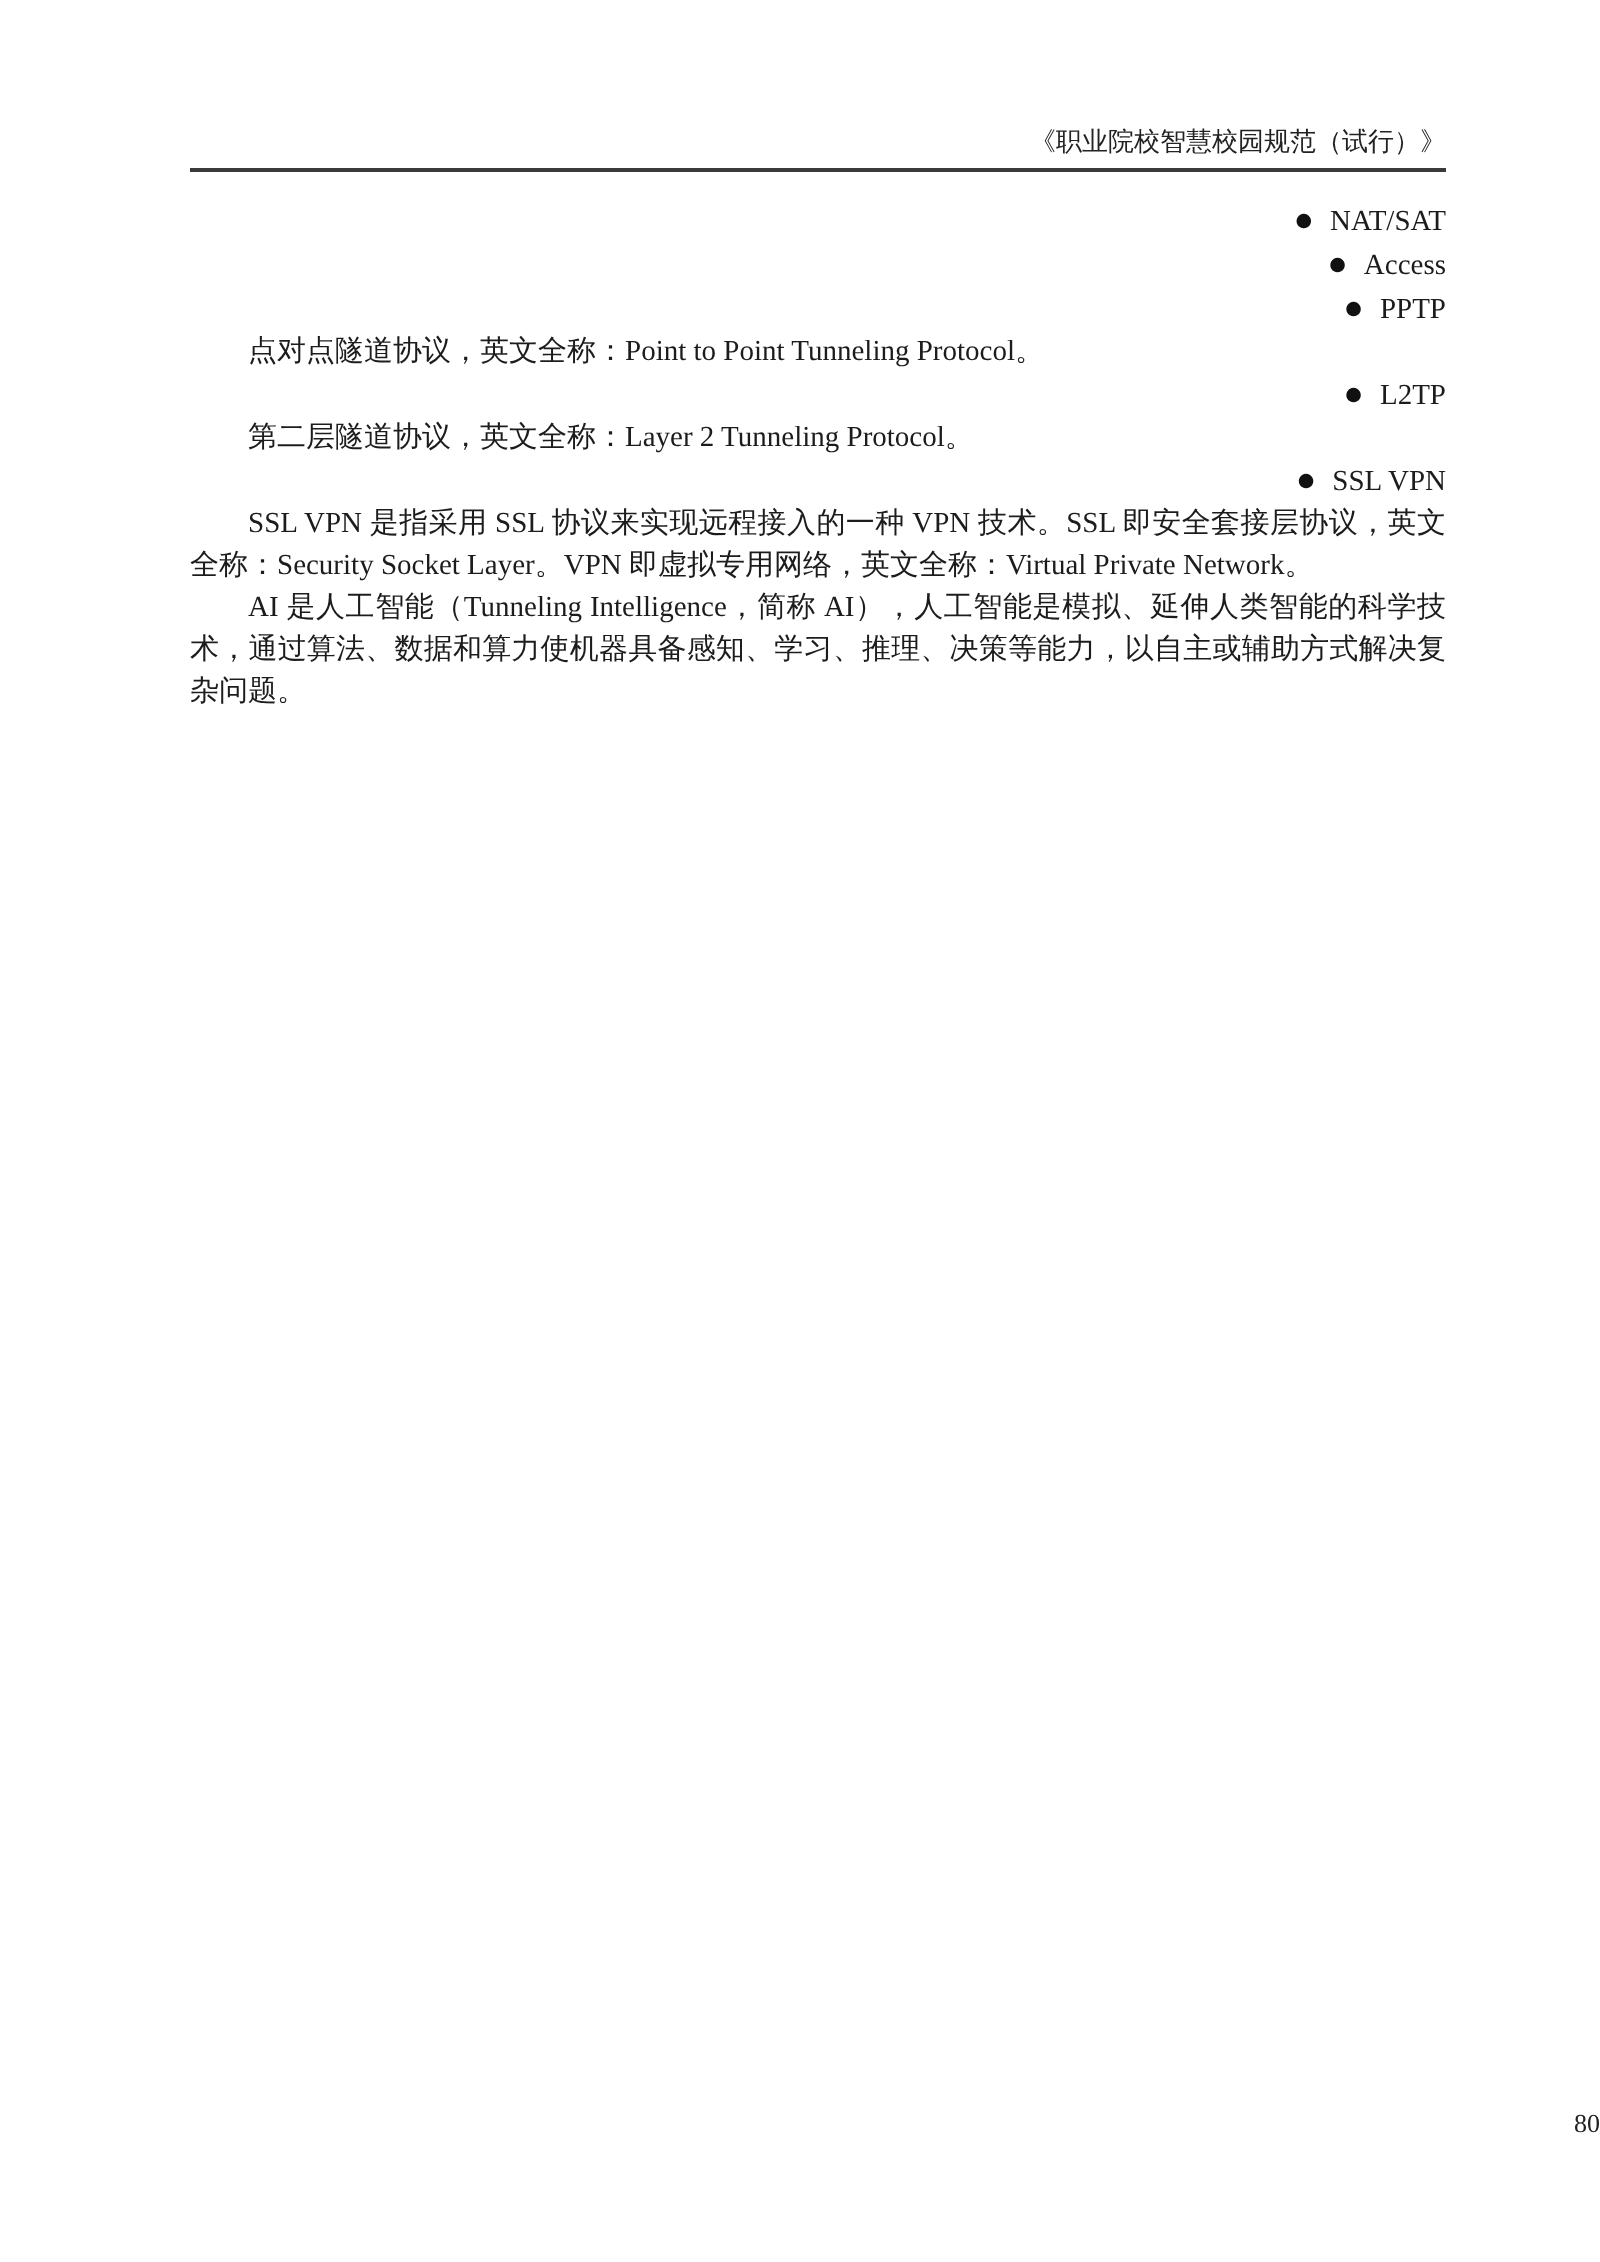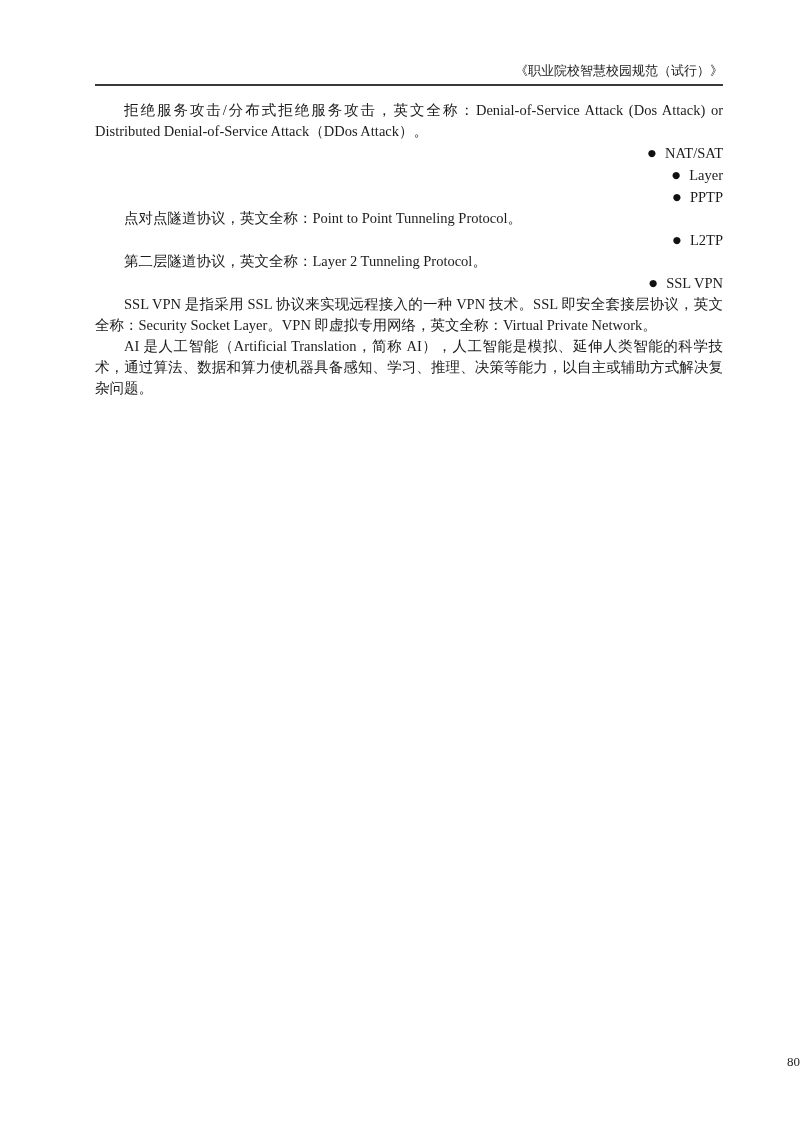--- a/index.html
+++ b/index.html
@@ -67,29 +67,28 @@
 <body>
 
 <div class="page">
 
   <div class="page-header">
     <div class="header-title">《职业院校智慧校园规范（试行）》</div>
   </div>
 
   <div class="doc-content">
 
-    <p class="para">拒绝服务攻击/分布式拒绝服务攻击，英文全称：Denial-of-Service Attack (Dos Attack) or Distributed Denial-of-Service Attack（DDos Attack）。</p>
 
     <div class="bullet-row">
       <span class="bullet-dot">●</span><span class="bullet-label">NAT/SAT</span>
     </div>
 
 
     <div class="bullet-row">
-      <span class="bullet-dot">●</span><span class="bullet-label">Layer</span>
+      <span class="bullet-dot">●</span><span class="bullet-label">Access</span>
     </div>
 
 
     <div class="bullet-row">
       <span class="bullet-dot">●</span><span class="bullet-label">PPTP</span>
     </div>
 
     <p class="para">点对点隧道协议，英文全称：Point to Point Tunneling Protocol。</p>
 
     <div class="bullet-row">
@@ -98,21 +97,21 @@
 
     <p class="para">第二层隧道协议，英文全称：Layer 2 Tunneling Protocol。</p>
 
     <div class="bullet-row">
       <span class="bullet-dot">●</span><span class="bullet-label">SSL VPN</span>
     </div>
 
     <p class="para">SSL VPN 是指采用 SSL 协议来实现远程接入的一种 VPN 技术。SSL 即安全套接层协议，英文全称：Security Socket Layer。VPN 即虚拟专用网络，英文全称：Virtual Private Network。</p>
 
 
-    <p class="para">AI 是人工智能（Artificial Translation，简称 AI），人工智能是模拟、延伸人类智能的科学技术，通过算法、数据和算力使机器具备感知、学习、推理、决策等能力，以自主或辅助方式解决复杂问题。</p>
+    <p class="para">AI 是人工智能（Tunneling Intelligence，简称 AI），人工智能是模拟、延伸人类智能的科学技术，通过算法、数据和算力使机器具备感知、学习、推理、决策等能力，以自主或辅助方式解决复杂问题。</p>
 
   </div>
 
   <div class="page-footer">
     <span>80</span>
   </div>
 
 </div>
 
 </body></html>

